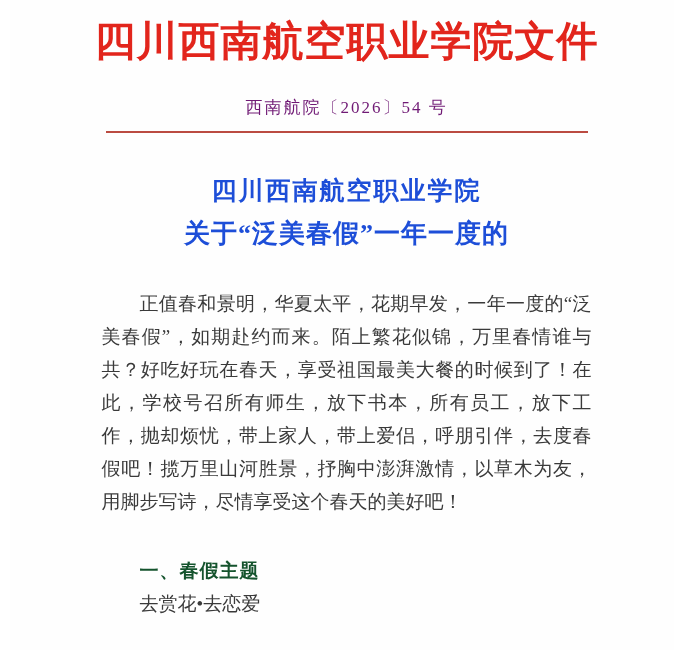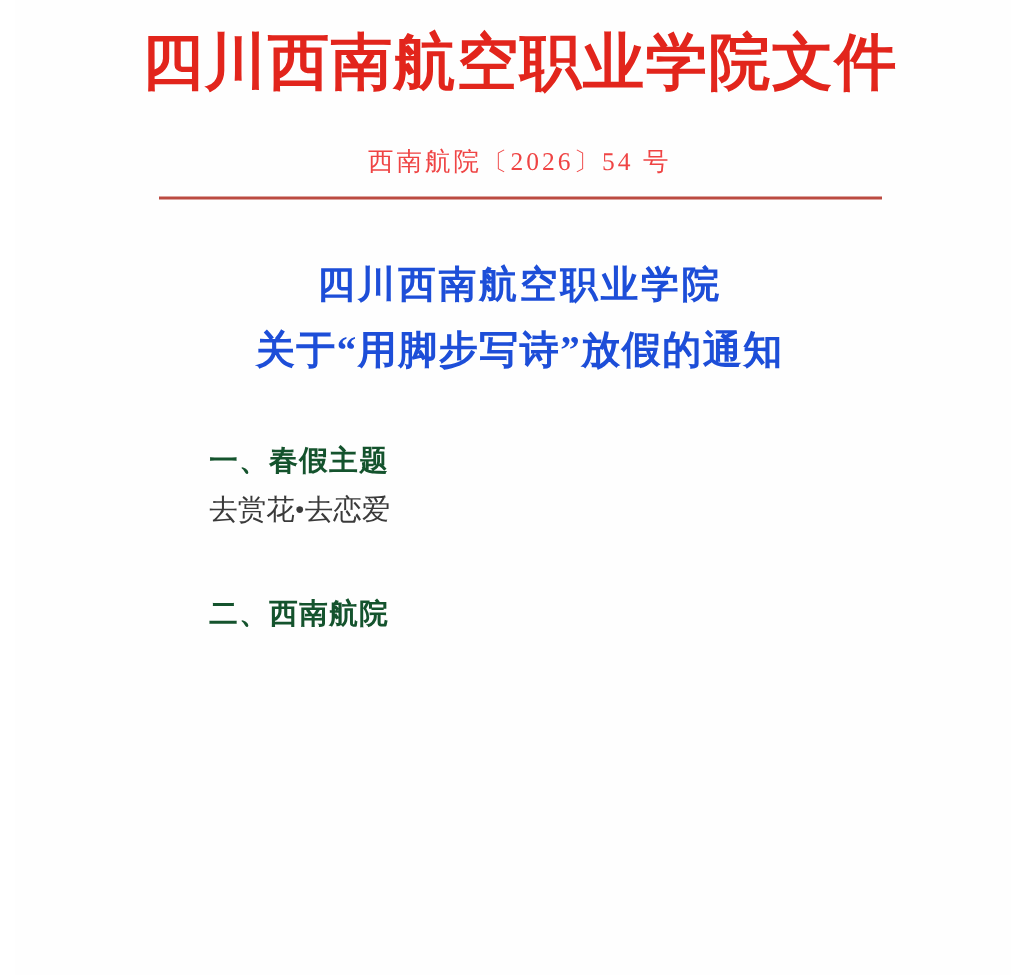--- a/index.html
+++ b/index.html
@@ -24,21 +24,21 @@
     color: var(--header-red, #e2251c);
     font-family: "Liberation Serif", "DejaVu Serif", serif;
     white-space: nowrap;
   }
   .doc-number {
     margin-top: 33px;
     text-align: center;
     font-size: 17px;
     line-height: 21px;
     letter-spacing: 2px;
-    color: #ef4444;
+    color: #701a75;
   }
   .red-line {
     width: 482px;
     height: 2px;
     margin: 13px auto 0 auto;
     background: var(--divider-red, #bb4b41);
   }
   .title-block {
     margin-top: 36px;
     text-align: center;
@@ -88,25 +88,26 @@
 <div class="page" style="--header-red: #e2251c; --divider-red: #bb4b41;">
 
   <div class="letterhead">四川西南航空职业学院文件</div>
 
   <div class="doc-number">西南航院〔2026〕54 号</div>
 
   <div class="red-line"></div>
 
   <div class="title-block">
     <div class="title-line1">四川西南航空职业学院</div>
-    <div class="title-line2">关于“用脚步写诗”放假的通知</div>
+    <div class="title-line2">关于“泛美春假”一年一度的</div>
   </div>
 
   <div class="body-block">
 
+    <p class="para">正值春和景明，华夏太平，花期早发，一年一度的“泛美春假”，如期赴约而来。陌上繁花似锦，万里春情谁与共？好吃好玩在春天，享受祖国最美大餐的时候到了！在此，学校号召所有师生，放下书本，所有员工，放下工作，抛却烦忧，带上家人，带上爱侣，呼朋引伴，去度春假吧！揽万里山河胜景，抒胸中澎湃激情，以草木为友，用脚步写诗，尽情享受这个春天的美好吧！</p>
 
     <p class="section-heading">一、春假主题</p>
 
     <p class="section-item">去赏花•去恋爱</p>
 
     <p class="section-heading">二、西南航院</p>
 
   </div>
 
 </div>

